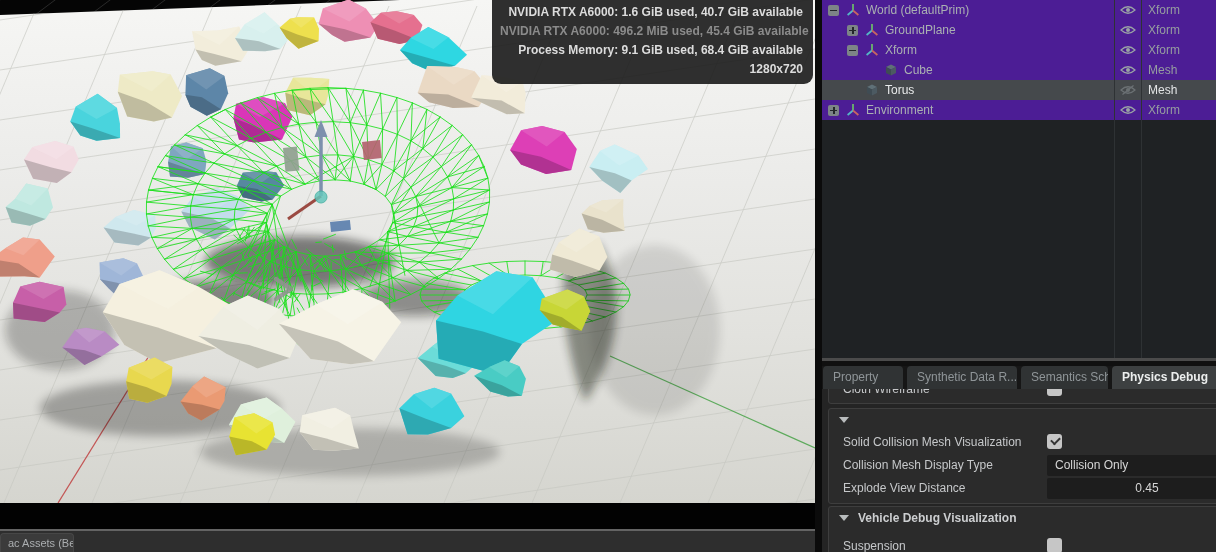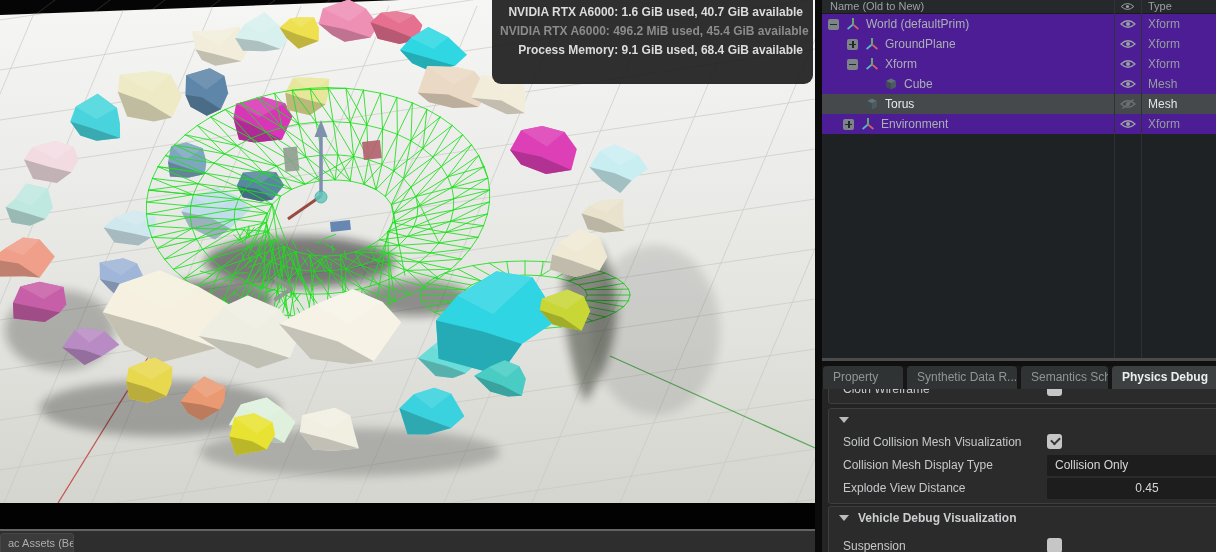--- a/index.html
+++ b/index.html
@@ -322,48 +322,39 @@
             <circle cx="321" cy="197" r="6" fill="#64c6bc" opacity="0.85" stroke="#3fae9f" stroke-width="1"></circle>
           </g>
           <path d="M276,279 L291,289 L276,299" stroke="#909090" stroke-width="4.5" fill="none" stroke-linejoin="round" stroke-linecap="round" opacity="0.85"></path>
         </svg>
 
       <div id="hud">
         <span class="hline">FPS, Frame time:</span>
         <span class="hline">NVIDIA RTX A6000: 1.6 GiB used, 40.7 GiB available</span>
         <span class="hline dim">NVIDIA RTX A6000: 496.2 MiB used, 45.4 GiB available</span>
         <span class="hline">Process Memory: 9.1 GiB used, 68.4 GiB available</span>
+        <span class="hline">1280x720</span>
       </div>
     </div>
 
     <div id="vp-bottom-bar"></div>
     <div id="vp-splitter"></div>
     <div id="bottom-panel">
       <div id="assets-tab">ac Assets (Beta)</div>
     </div>
   </div>
 
   <div id="v-divider"></div>
 
   <div id="right-col">
 
     <div id="stage">
       <div class="colsep" style="left:292px"></div>
       <div class="colsep" style="left:319px"></div>
 
-      <div id="stage-header">
-        <div class="hname">Name (Old to New)</div>
-        <div class="heye">
-          <svg width="15" height="9" viewBox="0 0 16 10">
-            <path d="M1 5 Q8 -1.5 15 5 Q8 11.5 1 5 Z" fill="none" stroke="#9aa1a4" stroke-width="1.1"></path>
-            <circle cx="8" cy="5" r="1.8" fill="#9aa1a4"></circle>
-          </svg>
-        </div>
-        <div class="htype">Type</div>
-      </div>
 
       <div id="stage-rows">
           <div class="srow">
       <div class="name" style="padding-left:6px">
         <span class="expander minus"></span>
     <svg class="prim-icon" viewBox="0 0 16 16">
       <line x1="8" y1="8.5" x2="8" y2="2" stroke="#6cc06a" stroke-width="1.7"></line>
       <line x1="8" y1="8.5" x2="2.6" y2="13" stroke="#55b8c6" stroke-width="1.7"></line>
       <line x1="8" y1="8.5" x2="13.4" y2="13" stroke="#c96660" stroke-width="1.7"></line>
     </svg>
@@ -448,21 +439,21 @@
       <div class="eye">
     <svg width="16" height="10" viewBox="0 0 16 10" style="opacity:0.45">
       <path d="M1 5 Q8 -1.5 15 5 Q8 11.5 1 5 Z" fill="none" stroke="#9aa2a5" stroke-width="1.2"></path>
       <circle cx="8" cy="5" r="2" fill="#9aa2a5"></circle>
       <line x1="2.5" y1="9.5" x2="13.5" y2="0.5" stroke="#9aa2a5" stroke-width="1.2"></line>
     </svg>
             </div>
       <div class="typ">Mesh</div>
           </div>
           <div class="srow">
-      <div class="name" style="padding-left:21px">
+      <div class="name" style="padding-left:6px">
         <span class="expander plus"></span>
     <svg class="prim-icon" viewBox="0 0 16 16">
       <line x1="8" y1="8.5" x2="8" y2="2" stroke="#6cc06a" stroke-width="1.7"></line>
       <line x1="8" y1="8.5" x2="2.6" y2="13" stroke="#55b8c6" stroke-width="1.7"></line>
       <line x1="8" y1="8.5" x2="13.4" y2="13" stroke="#c96660" stroke-width="1.7"></line>
     </svg>
         <span class="label">Environment</span>
       </div>
       <div class="eye">
     <svg width="16" height="10" viewBox="0 0 16 10" style="opacity:1">

